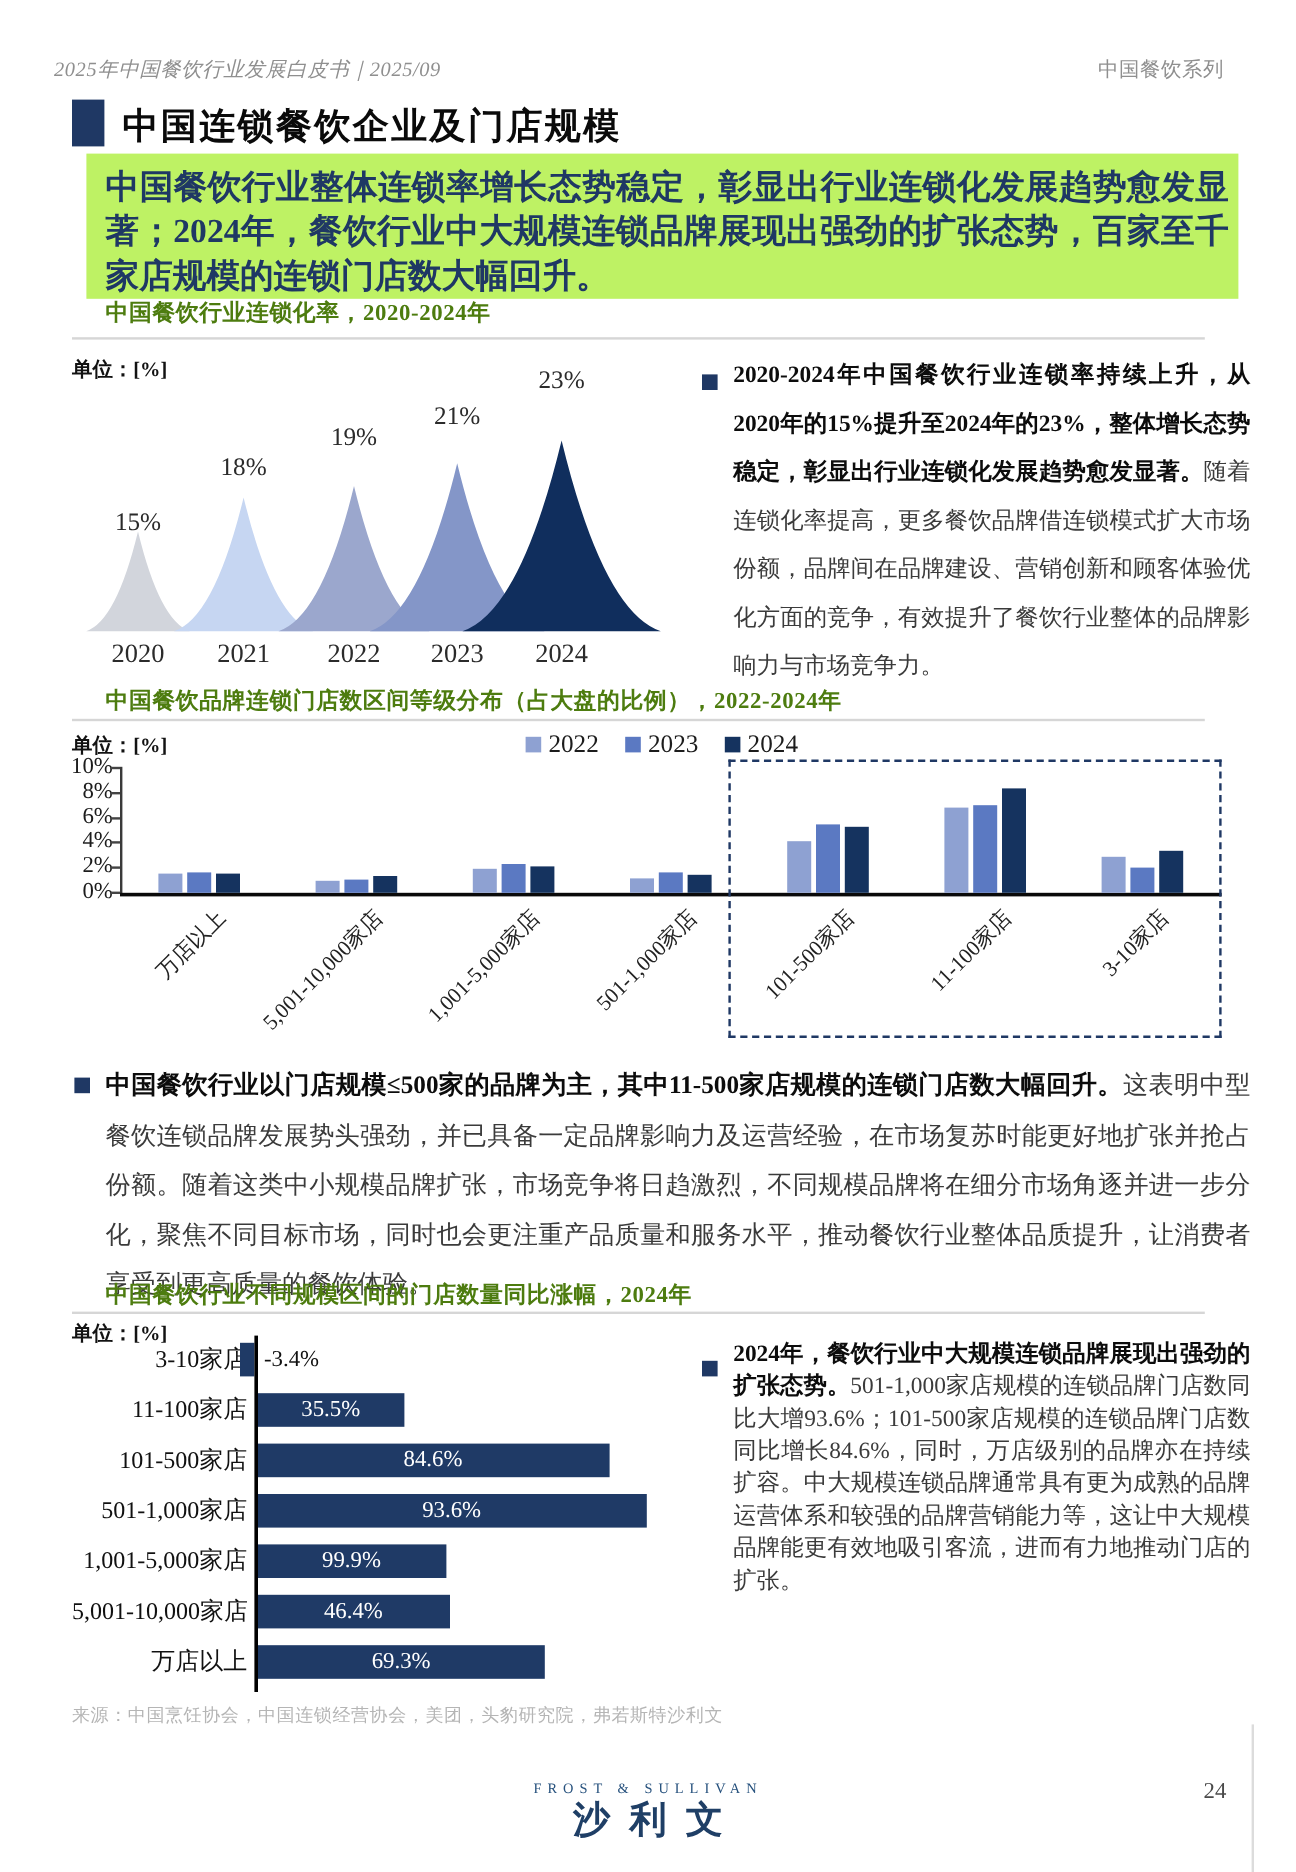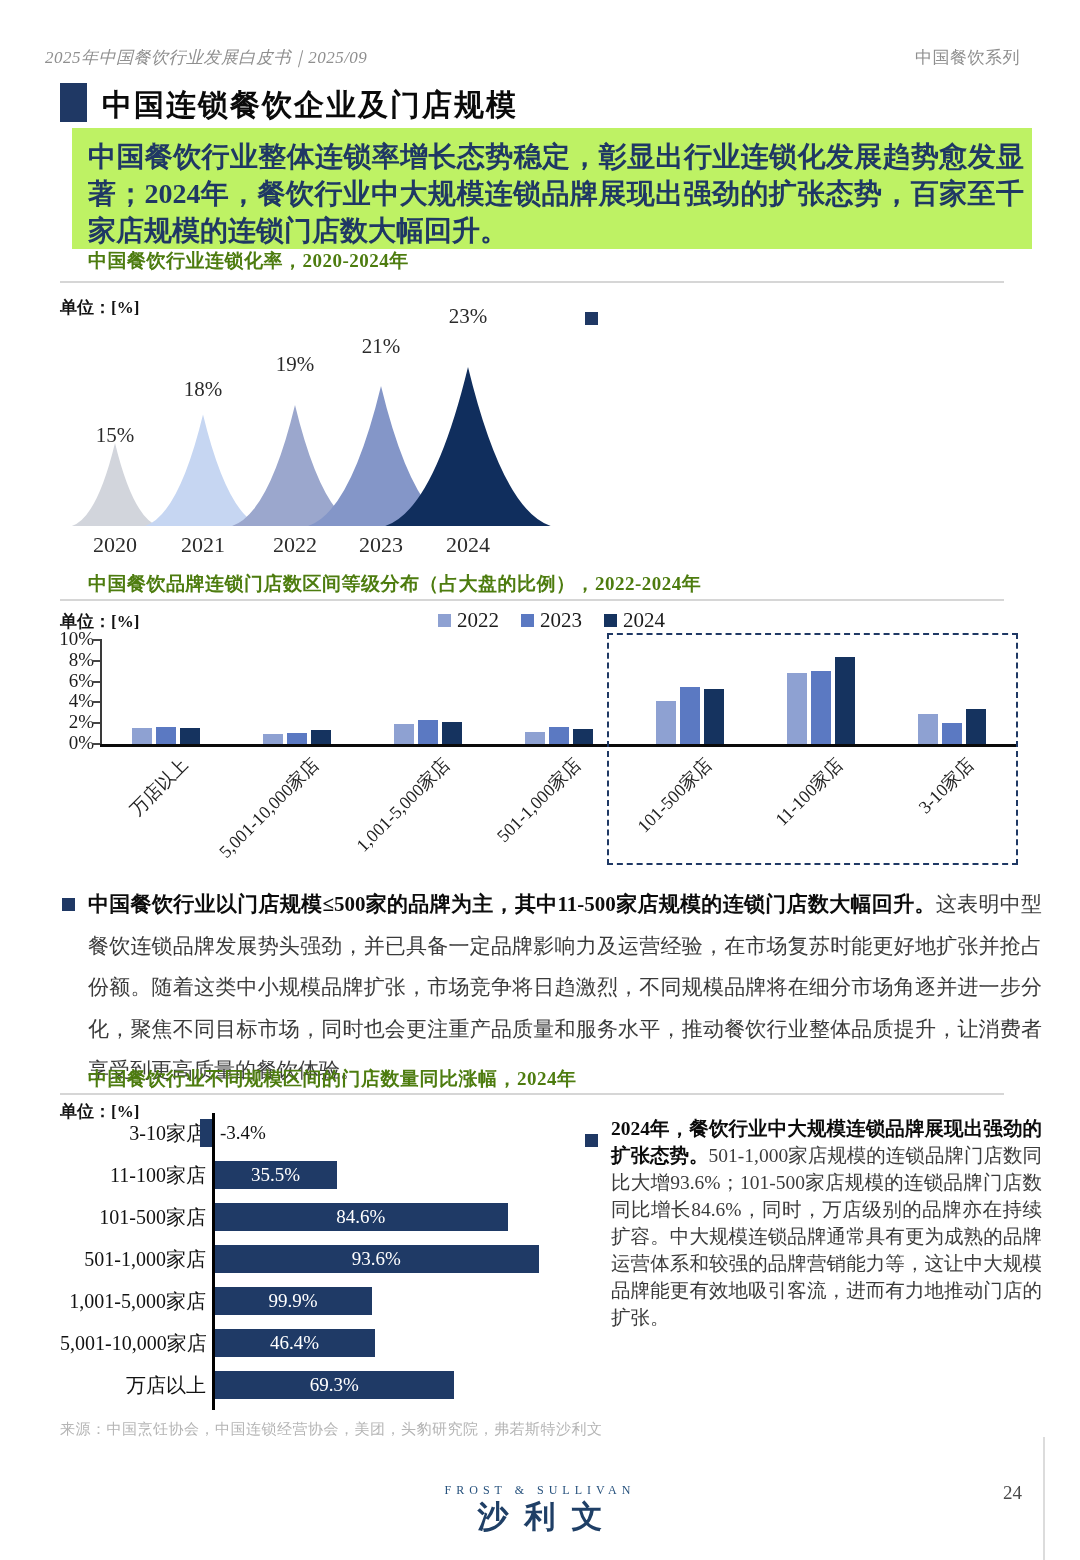--- a/index.html
+++ b/index.html
@@ -86,20 +86,23 @@
       <text x="158" y="252" text-anchor="middle" class="c1year">2021</text>
       <text x="250" y="71" text-anchor="middle" class="c1lab">19%</text>
       <text x="250" y="252" text-anchor="middle" class="c1year">2022</text>
       <text x="336" y="53" text-anchor="middle" class="c1lab">21%</text>
       <text x="336" y="252" text-anchor="middle" class="c1year">2023</text>
       <text x="423" y="23" text-anchor="middle" class="c1lab">23%</text>
       <text x="423" y="252" text-anchor="middle" class="c1year">2024</text>
     </svg>
 
   <div class="bullet-sq" style="left:585px;top:312px;"></div>
+  <div class="btxt" style="left:611px;top:293px;width:431px;">
+    <b>2020-2024年中国餐饮行业连锁率持续上升，从2020年的15%提升至2024年的23%，整体增长态势稳定，彰显出行业连锁化发展趋势愈发显著。</b><span>随着连锁化率提高，更多餐饮品牌借连锁模式扩大市场份额，品牌间在品牌建设、营销创新和顾客体验优化方面的竞争，有效提升了餐饮行业整体的品牌影响力与市场竞争力。</span>
+  </div>
 
   <div class="sec-title" style="top:571px;">中国餐饮品牌连锁门店数区间等级分布（占大盘的比例），2022-2024年</div>
   <div class="divider" style="top:599px;"></div>
   <div class="unit" style="top:610px;">单位：[%]</div>
 
   <div class="legend">
     <span class="leg-item">
         <i class="leg-sq" style="background: rgb(142, 161, 210);"></i>
         <span>2022</span>
       </span>

